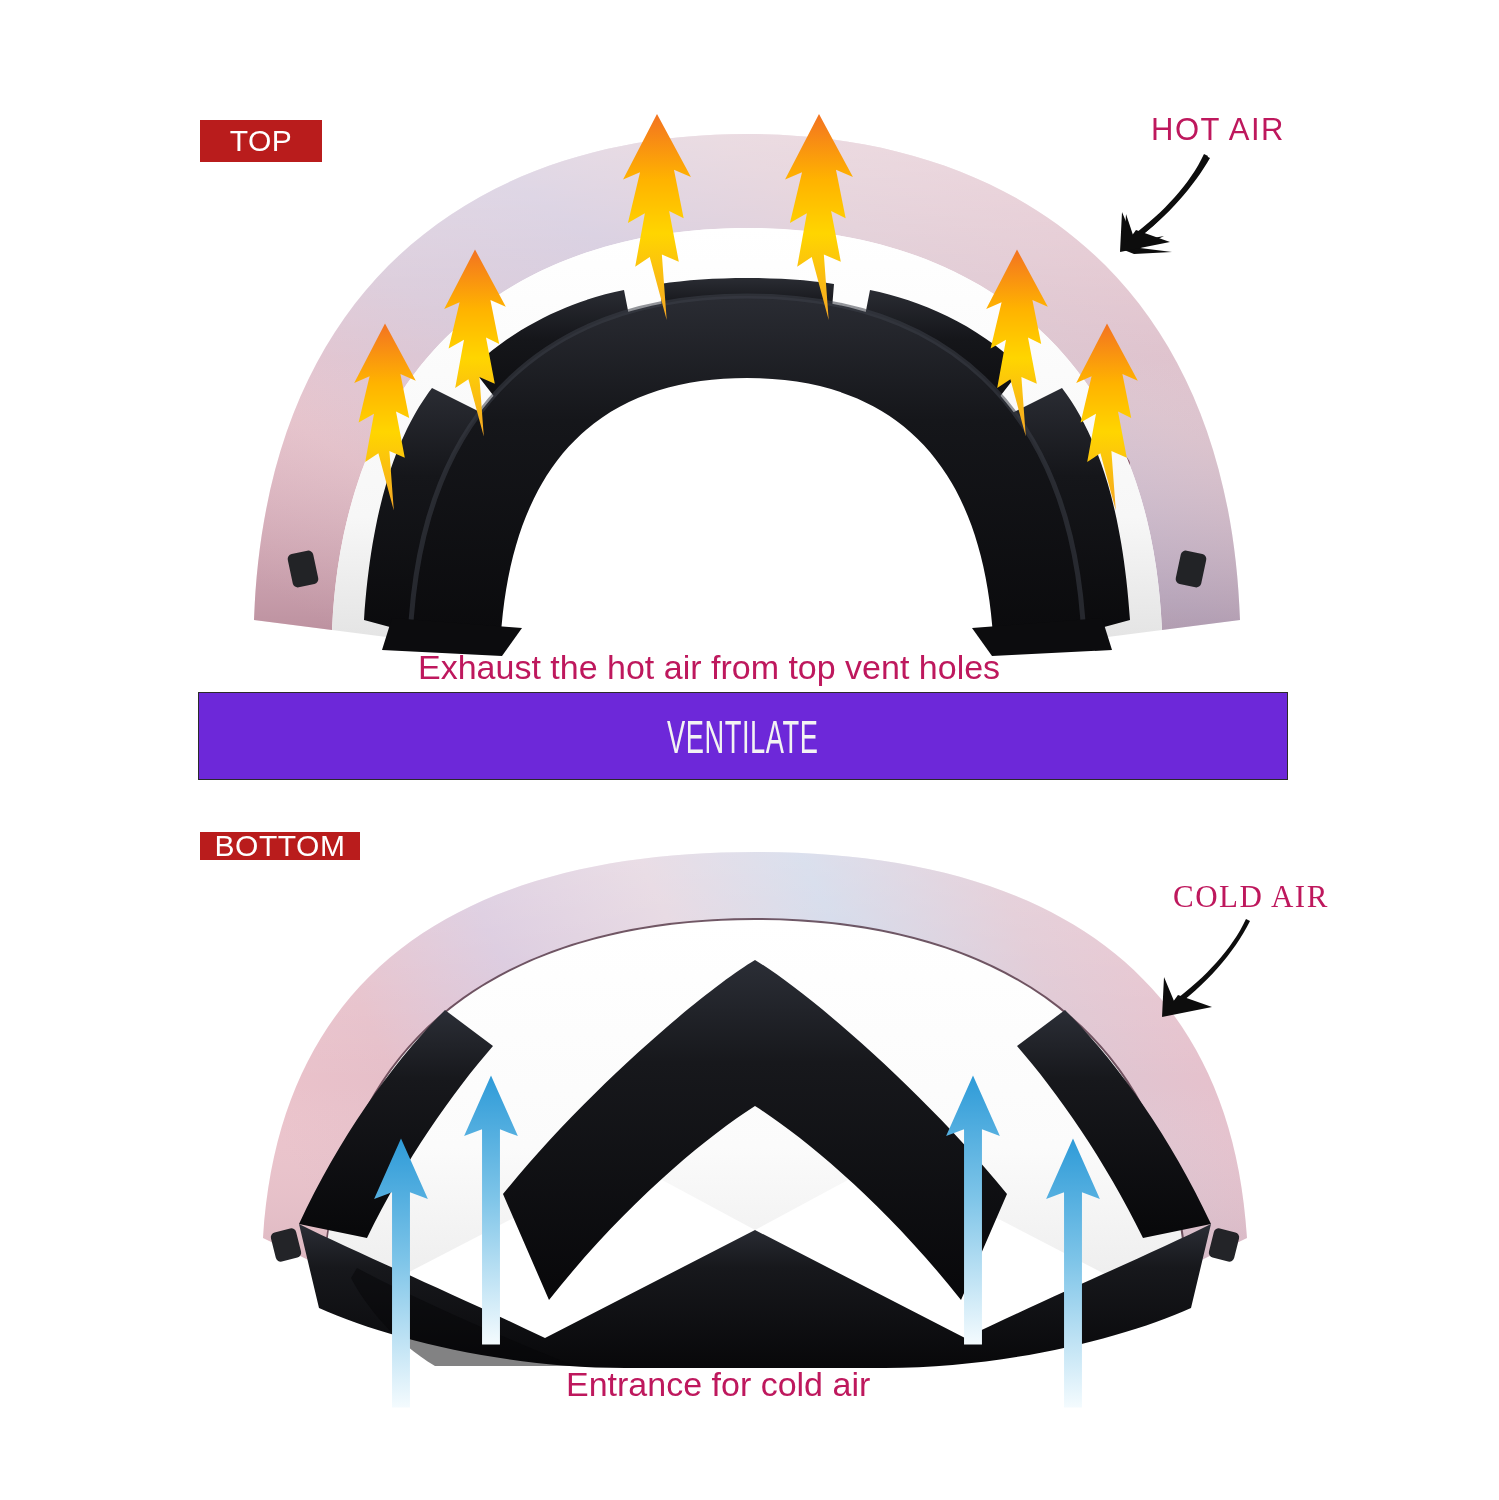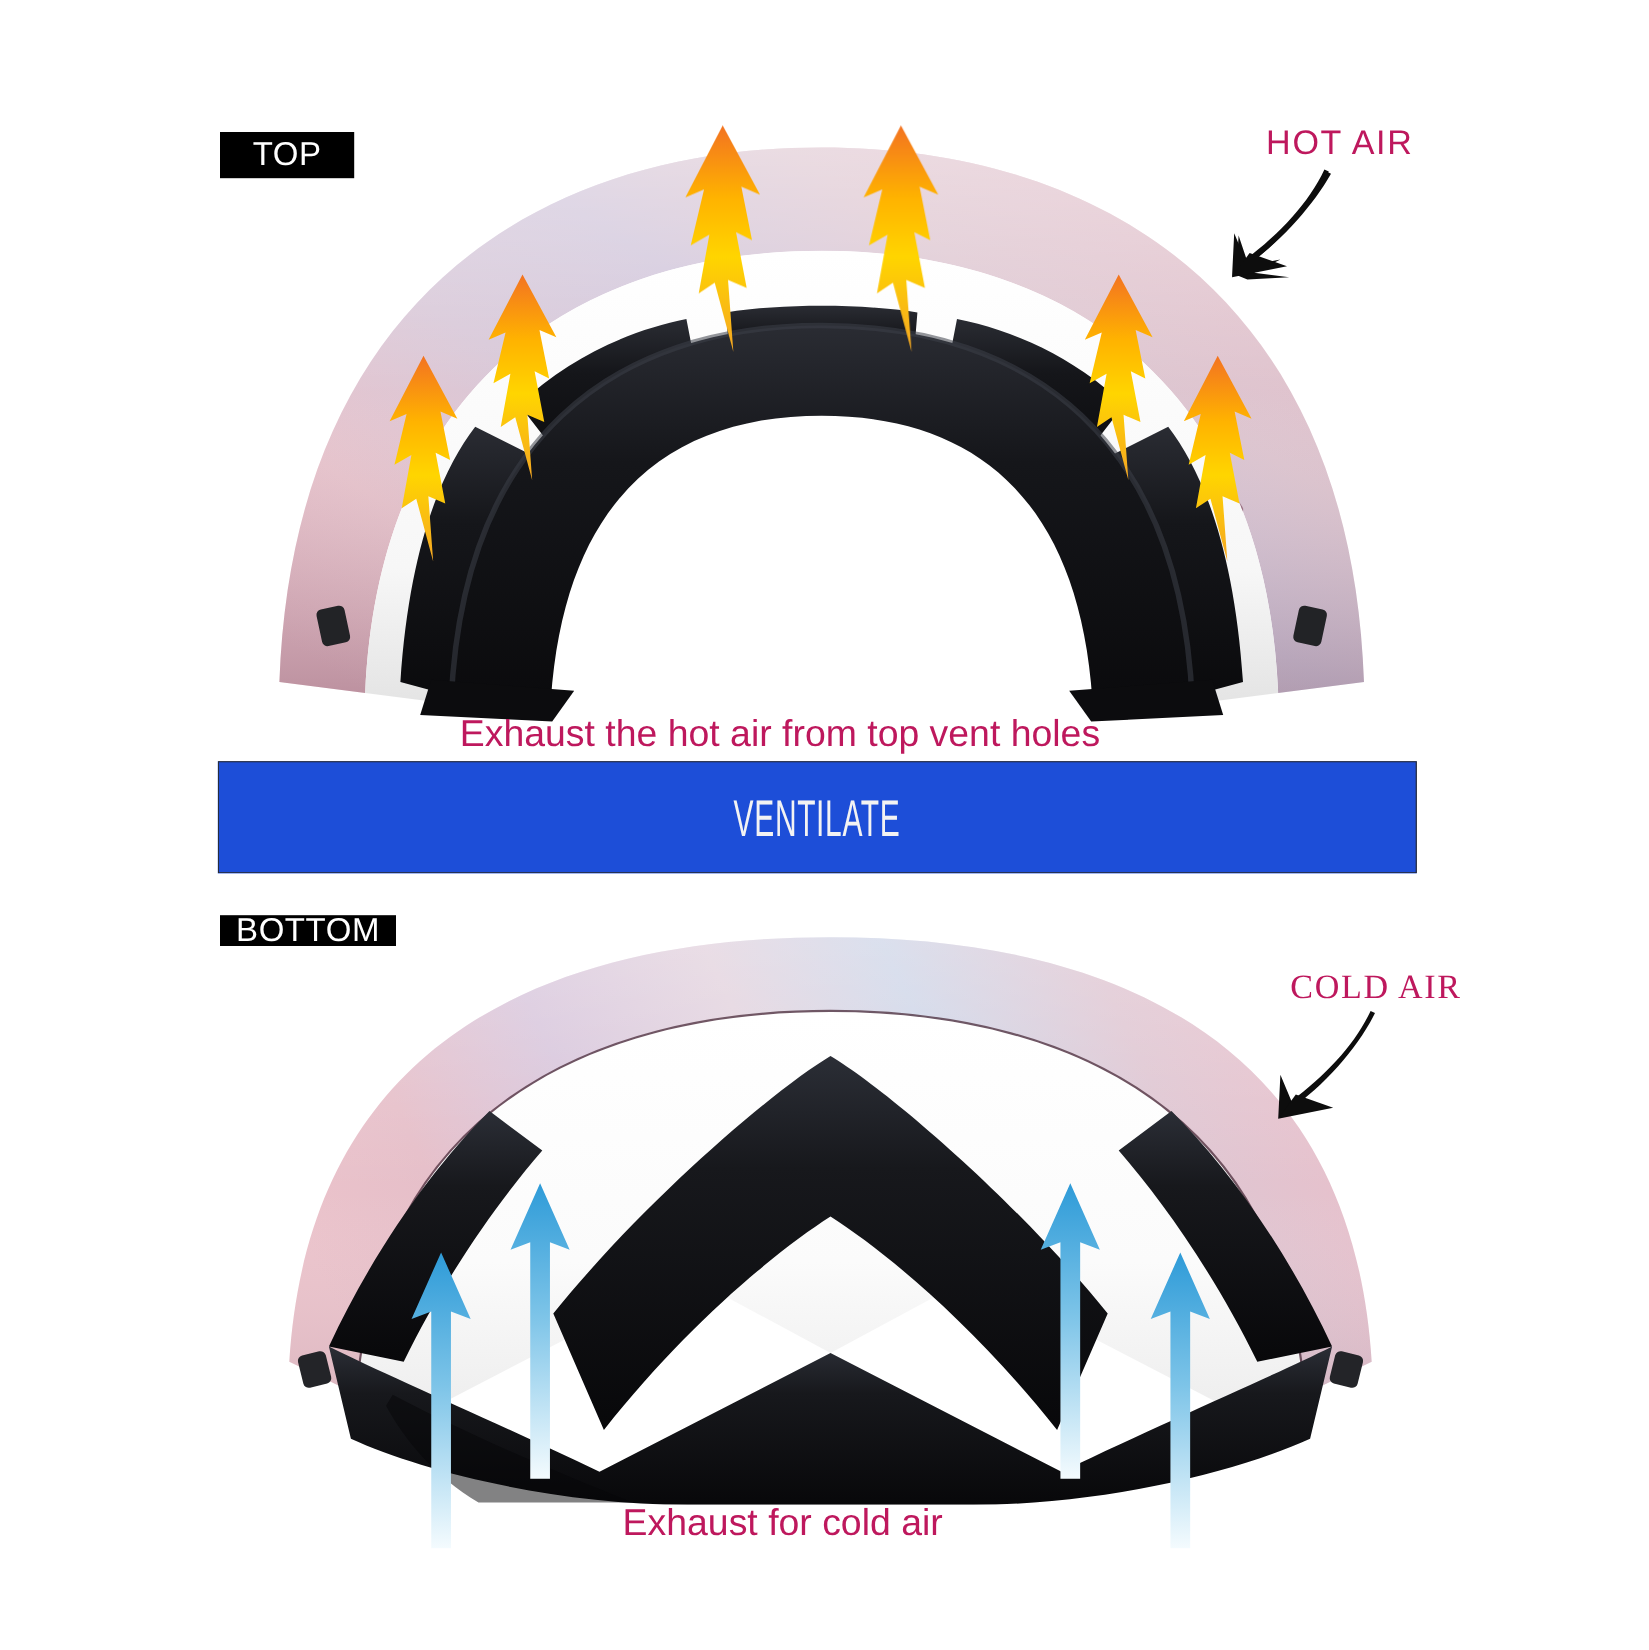--- a/index.html
+++ b/index.html
@@ -17,21 +17,21 @@
     background: #ffffff;
     overflow: hidden;
   }
 
   
   .view-badge {
     position: absolute;
     display: flex;
     align-items: center;
     justify-content: center;
-    background: #000000;
+    background: #b91c1c;
     color: #ffffff;
     font-size: 30px;
     letter-spacing: 0.5px;
     font-family: "Liberation Sans", sans-serif;
   }
   #badge-top   { left: 200px; top: 120px; width: 122px; height: 42px; }
   #badge-bottom{ left: 200px; top: 832px; width: 160px; height: 28px; }
 
   
   .air-label {
@@ -59,22 +59,22 @@
   }
   #caption-top    { left: 418px; top: 648px; }
   #caption-bottom { left: 566px; top: 1365px; }
 
   
   #ventilate-bar {
     position: absolute;
     left: 198px;
     top: 692px;
     width: 1090px;
-    height: 102px;
-    background: #1d4ed8;
+    height: 88px;
+    background: #6d28d9;
     box-shadow: inset 0 0 0 1px #2a2a2a;
     display: flex;
     align-items: center;
     justify-content: center;
   }
   #ventilate-text {
     color: #f3f3f3;
     font-size: 47px;
     letter-spacing: 1px;
     transform: scaleX(0.58);
@@ -358,15 +358,15 @@
       <path d="M25 0 L49 54 L33 48 L33 240 L17 240 L17 48 L1 54 Z" fill="url(#bg1)"></path>
     </svg>
   </div>
 
   <div id="label-cold" class="air-label">COLD AIR</div>
   <svg id="arrow-cold" class="curved-arrow" viewBox="0 0 110 110">
     <path d="M98 6 C 82 38, 54 70, 18 96 L 10 102 L 12 62 L 22 86 C 54 62, 80 34, 94 4 Z" fill="#0d0d0d"></path>
     <path d="M10 102 L 60 92 L 26 80 Z" fill="#0d0d0d"></path>
   </svg>
 
-  <div id="caption-bottom" class="caption">Exhaust for cold air</div>
+  <div id="caption-bottom" class="caption">Entrance for cold air</div>
 
 </div>
 
 </body></html>

